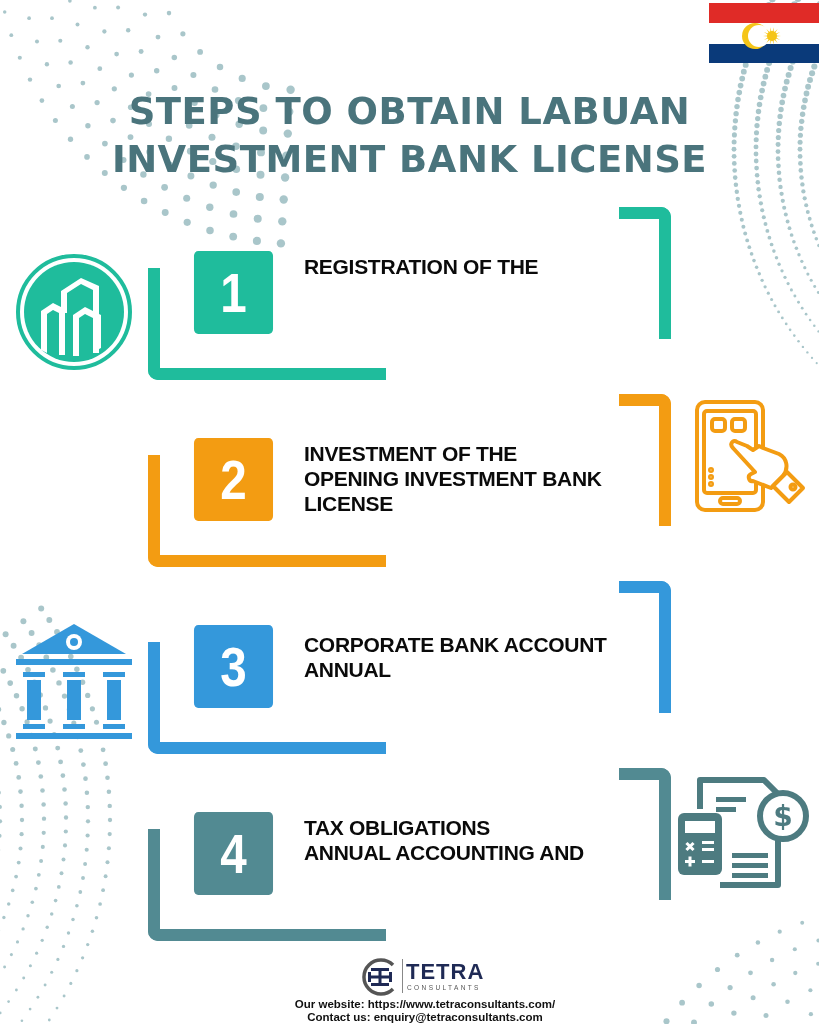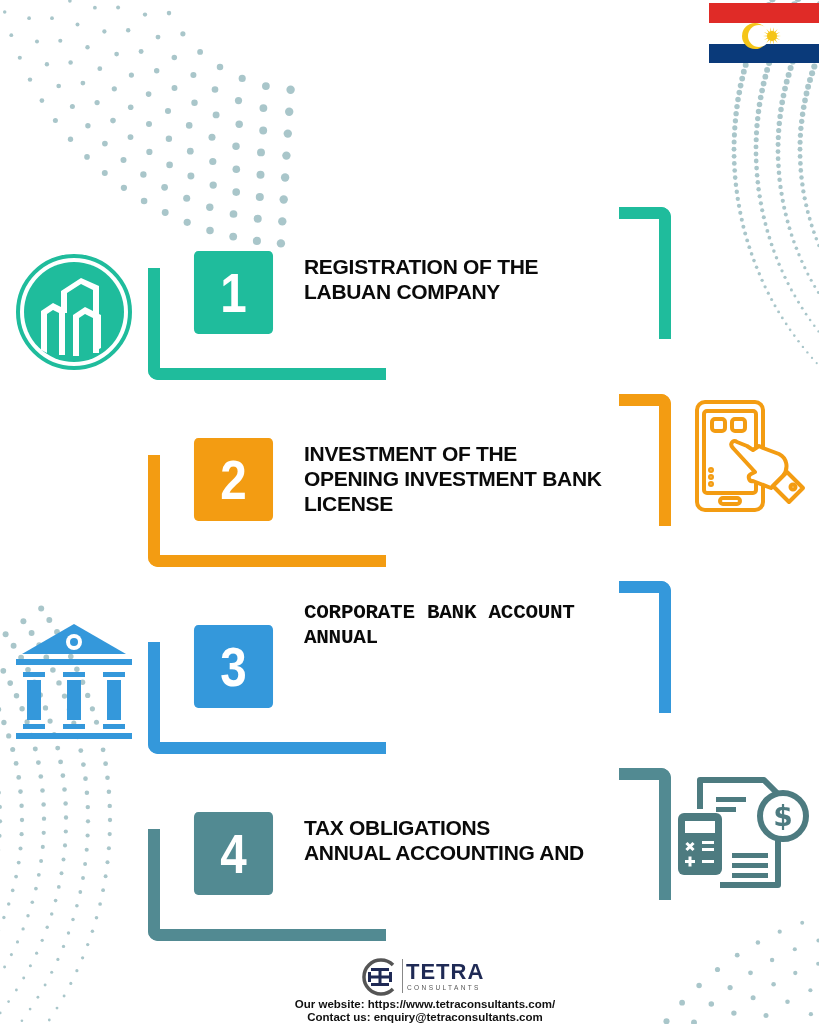--- a/index.html
+++ b/index.html
@@ -509,29 +509,30 @@
         <path d="M-2.933296480460309 -2.719516824312577 L-5.611408216728603 -7.036483342212267 L-1.9986129872676053 -3.464902037161406 Z"></path>
         <path d="M-1.462854680896629 -3.722909639324976 L-2.0026884056068313 -8.774351209636412 L-0.2973234289539313 -3.988934541778679 Z"></path>
         <path d="M0.29732342895392627 -3.988934541778679 L2.00268840560682 -8.774351209636414 L1.4628546808966243 -3.722909639324978 Z"></path>
         <path d="M1.998612987267604 -3.4649020371614063 L5.6114082167286 -7.03648334221227 L2.9332964804603097 -2.7195168243125765 Z"></path>
         <path d="M3.3040527320732025 -2.2546031898495147 L8.108719811121775 -3.9049536520580177 L3.8227629375483247 -1.1774903495599884 Z"></path>
       </g>
   </g>
 </svg>
 
 <div class="title">
+  <div>STEPS TO OBTAIN LABUAN</div>
+  <div>INVESTMENT BANK LICENSE</div>
 </div>
 
 <div>
   <div class="bracket-l" style="top:268px;border-color:#1fbc9c;"></div>
   <div class="bracket-r" style="top:207px;border-color:#1fbc9c;"></div>
   <div class="num-box" style="top:251px;background:#1fbc9c;">1</div>
   <div class="step-text" style="top:254px;">
     <span>REGISTRATION OF THE</span>
-    <span>LABUAN COMPANY</span>
   </div>
   <svg class="icon" style="left:15px;top:253px;" width="118" height="118" viewBox="0 0 118 118">
     <circle cx="59" cy="59" r="56" fill="none" stroke="#1fbc9c" stroke-width="4"></circle>
     <circle cx="59" cy="59" r="50" fill="#1fbc9c"></circle>
     <g fill="#ffffff">
       <path d="M46 38 L66 25 L84 33 L84 100 L78 100 L78 37 L66 31 L52 40 L52 60 L46 60 Z"></path>
       <path d="M26 58 L38 50 L50 56 L50 102 L44 102 L44 60 L38 57 L32 61 L32 100 L26 97 Z"></path>
       <path d="M58 62 L70 54 L86 62 L86 95 L80 98 L80 66 L70 61 L64 65 L64 103 L58 103 Z"></path>
     </g>
   </svg>
@@ -558,21 +559,21 @@
     <path d="M44 44 C40 41 36 46 40 50 L62 74 L58 76 C54 78 56 84 60 83 L78 90 L90 78 C96 70 94 60 86 56 L70 50 L66 48 L60 52 L54 48 Z" fill="#ffffff"></path>
     <path d="M80 88 L96 104 L110 90 L94 74 Z" fill="#ffffff"></path>
     <circle cx="100" cy="89" r="2.5"></circle>
   </svg>
 </div>
 
 <div>
   <div class="bracket-l" style="top:642px;border-color:#3498db;"></div>
   <div class="bracket-r" style="top:581px;border-color:#3498db;"></div>
   <div class="num-box" style="top:625px;background:#3498db;">3</div>
-  <div class="step-text" style="top:600px;font-family:Liberation Mono, monospace;">
+  <div class="step-text" style="top:632px;">
     <span>CORPORATE BANK ACCOUNT</span>
     <span>ANNUAL</span>
   </div>
   <svg class="icon" style="left:14px;top:622px;" width="120" height="120" viewBox="0 0 120 120">
     <g fill="#3498db">
       <path d="M60 2 L112 32 L8 32 Z"></path>
       <rect x="2" y="37" width="116" height="6"></rect>
       <rect x="9" y="50" width="22" height="5"></rect>
       <rect x="49" y="50" width="22" height="5"></rect>
       <rect x="89" y="50" width="22" height="5"></rect>

